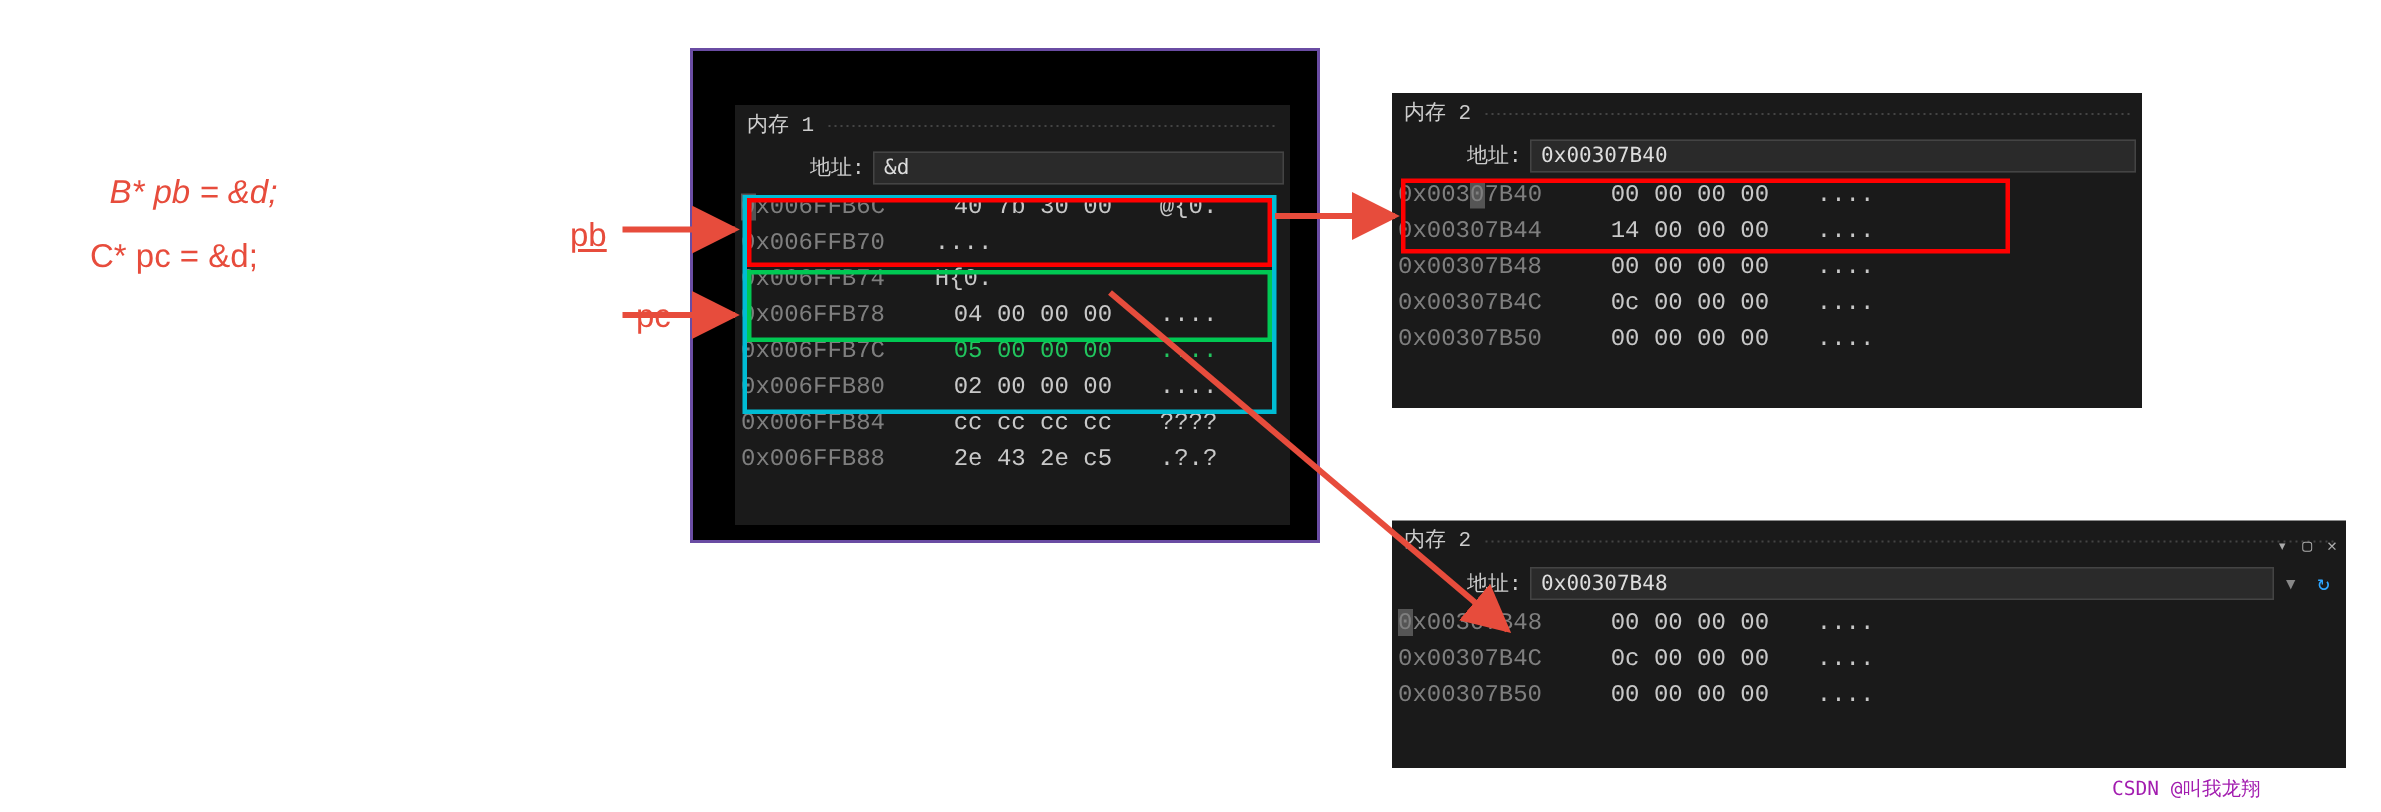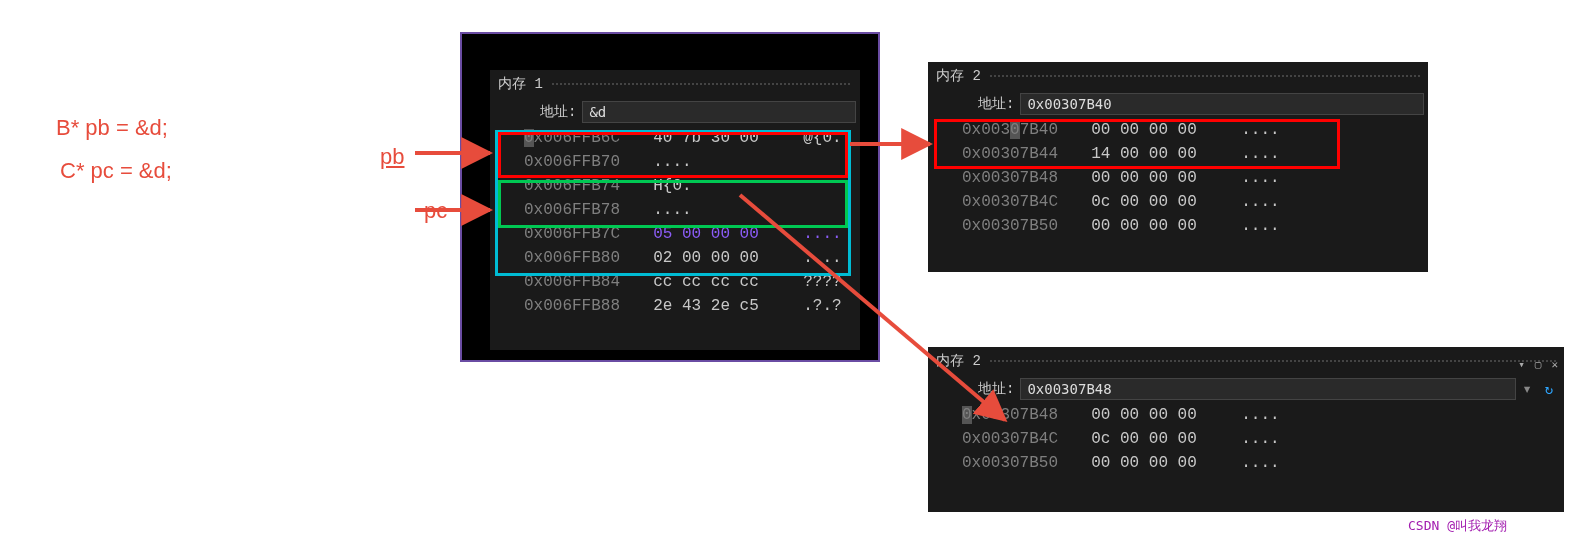--- a/index.html
+++ b/index.html
@@ -82,42 +82,42 @@
     width: 22px;
     height: 22px;
     display: inline-flex;
     align-items: center;
     justify-content: center;
     color: #2ea6ff;
     font-size: 14px;
   }
   .mem-body {
     padding: 0 4px 2px 4px;
-    margin-left: 30px;
   }
   .mem-row {
     display: flex;
     gap: 0;
     height: 24px;
     line-height: 24px;
     white-space: pre;
   }
   .mem-addr {
     color: #7f7f7f;
     width: 110px;
   }
   .mem-bytes {
     color: #c8c8c8;
     width: 150px;
+    text-align: center;
   }
   .mem-ascii {
     color: #c8c8c8;
     width: 60px;
   }
-  .red-bytes { color: #8b5cf6; }
+  .red-bytes { color: #22c55e; }
   .highlight-byte { background: #555; }
   .box-outline {
     position: absolute;
     pointer-events: none;
   }
   svg.arrow {
     position: absolute;
     overflow: visible;
     pointer-events: none;
   }
@@ -134,21 +134,21 @@
     right: 6px;
     display: flex;
     gap: 10px;
     color: #aaa;
     font-size: 11px;
   }
 </style>
 </head>
 <body>
 
-<div class="code-text" style="left:56px; top:115px;">B* pb = &amp;d;</div>
+<div class="code-text" style="left:73px; top:115px;font-style:italic;">B* pb = &amp;d;</div>
 <div class="code-text" style="left:60px; top:158px;text-align:center;">C* pc = &amp;d;</div>
 
 <div class="label-text" style="left:380px; top:144px;text-decoration:underline;">pb</div>
 <div class="label-text" style="left:404px; top:198px;margin-left:20px;">pc</div>
 
 <div class="panel-outer" style="left:460px; top:32px; width:420px; height:330px;"></div>
 
 <div class="panel" style="left:490px; top:70px; width:370px; height:280px;">
   <div class="panel-header">
     <span class="title">内存 1</span>
@@ -162,21 +162,21 @@
     <div class="mem-row">
       <span class="mem-addr"><span class="highlight-byte">0</span>x006FFB6C</span><span class="mem-bytes">  40 7b 30 00</span><span class="mem-ascii">  @{0.</span>
     </div>
     <div class="mem-row">
       <span class="mem-addr">0x006FFB70</span><span class="mem-ascii">  <span>....</span></span>
     </div>
     <div class="mem-row">
       <span class="mem-addr">0x006FFB74</span><span class="mem-ascii">  <span>H{0.</span></span>
     </div>
     <div class="mem-row">
-      <span class="mem-addr">0x006FFB78</span><span class="mem-ascii">  <span>....</span></span>
+      <span class="mem-addr">0x006FFB78</span><span class="mem-bytes">  <span>04 00 00 00</span></span><span class="mem-ascii">  <span>....</span></span>
     </div>
     <div class="mem-row">
       <span class="mem-addr">0x006FFB7C</span><span class="mem-bytes red-bytes">  <span>05 00 00 00</span></span><span class="mem-ascii red-bytes">  <span>....</span></span>
     </div>
     <div class="mem-row">
       <span class="mem-addr">0x006FFB80</span><span class="mem-bytes">  <span>02 00 00 00</span></span><span class="mem-ascii">  <span>....</span></span>
     </div>
     <div class="mem-row">
       <span class="mem-addr">0x006FFB84</span><span class="mem-bytes">  <span>cc cc cc cc</span></span><span class="mem-ascii">  <span>????</span></span>
     </div>

